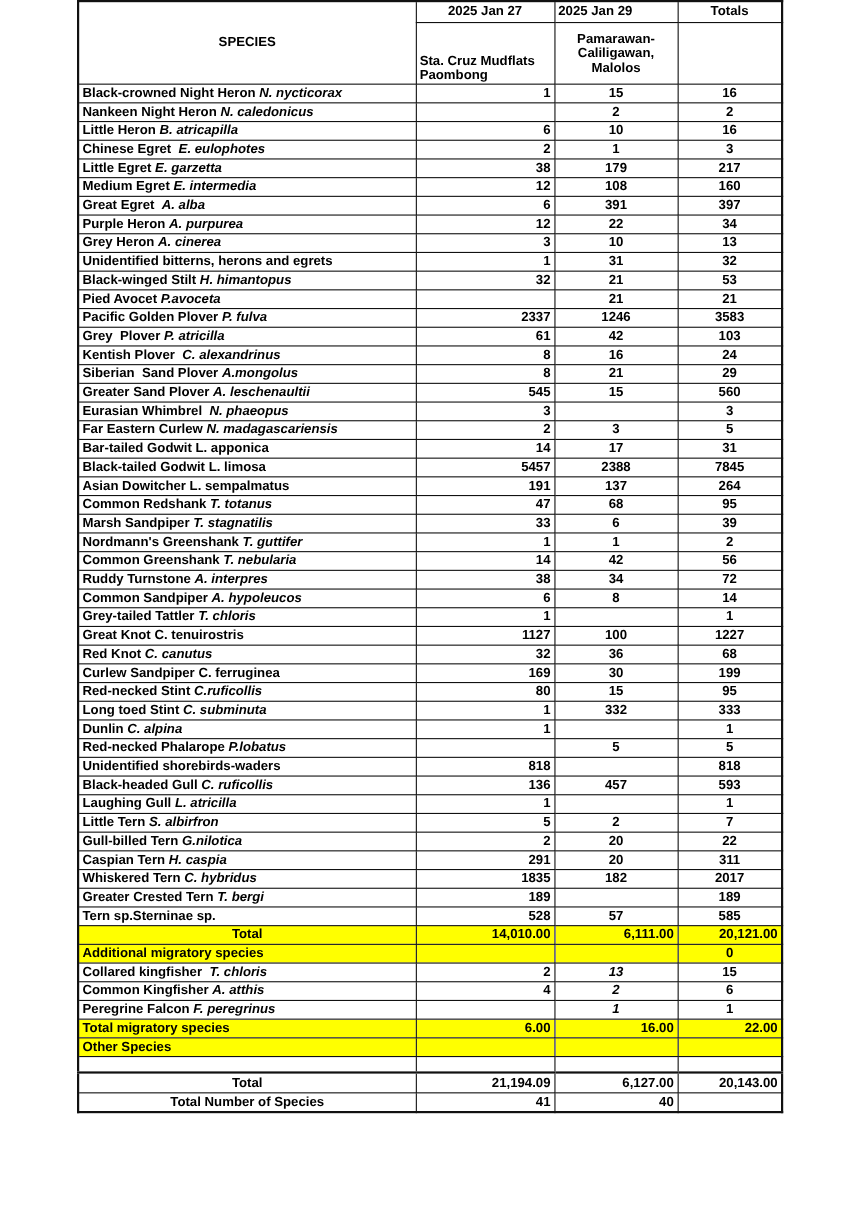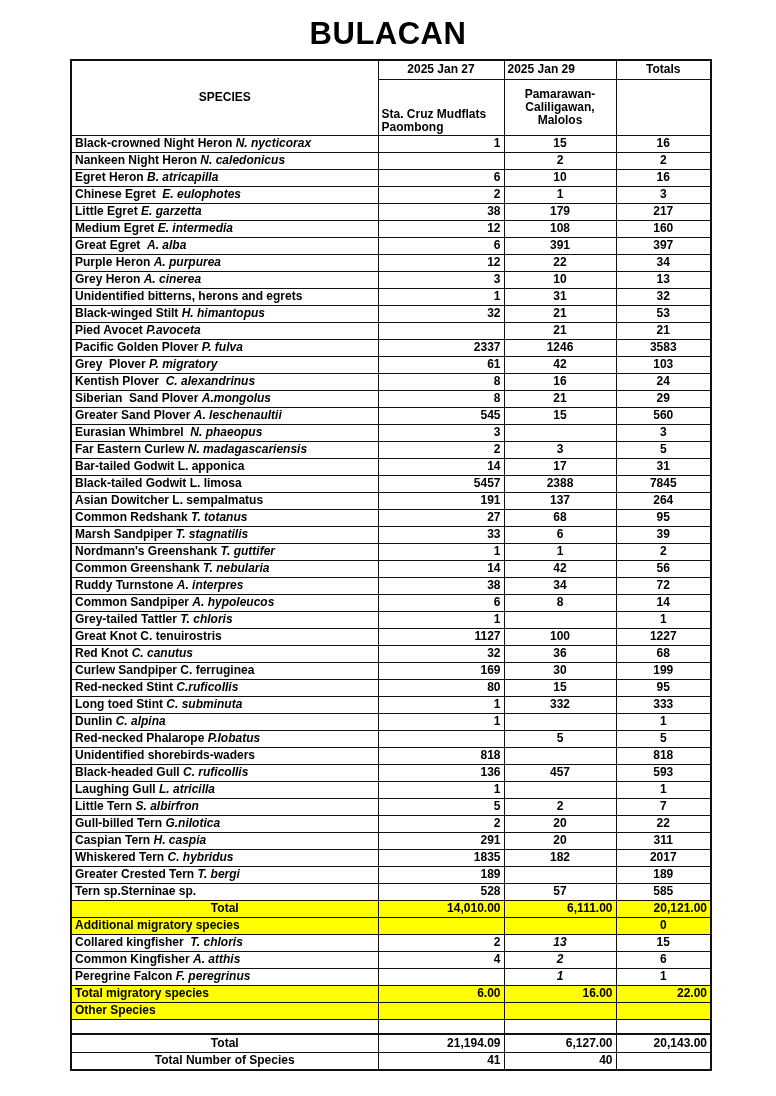--- a/index.html
+++ b/index.html
@@ -54,21 +54,20 @@
   .sci { font-style: italic; }
   .sci.upright { font-style: normal; text-align: center; }
   td.it { font-style: italic; }
   tr.bg-y td { background: var(--hl); }
   tr.bt2 td { border-top-width: 2px; }
 </style>
 </head>
 <body>
 
 <div class="page">
-  <h1 class="title">BULACAN</h1>
 
   <table class="census">
     <colgroup>
       <col class="c-species">
       <col class="c-j27">
       <col class="c-j29">
       <col class="c-tot">
     </colgroup>
     <thead>
       <tr class="hr1">
@@ -90,21 +89,21 @@
     <td class="ac">15</td>
     <td class="ac">16</td>
   </tr>
         <tr class="h-std">
     <td class="c-label al"><span class="cname">Nankeen Night Heron </span><span class="sci">N. caledonicus</span></td>
     <td class="ar"></td>
     <td class="ac">2</td>
     <td class="ac">2</td>
   </tr>
         <tr class="h-std">
-    <td class="c-label al"><span class="cname">Egret Heron </span><span class="sci">B. atricapilla</span></td>
+    <td class="c-label al"><span class="cname">Little Heron </span><span class="sci">B. atricapilla</span></td>
     <td class="ar">6</td>
     <td class="ac">10</td>
     <td class="ac">16</td>
   </tr>
         <tr class="h-std">
     <td class="c-label al"><span class="cname">Chinese Egret  </span><span class="sci">E. eulophotes</span></td>
     <td class="ar">2</td>
     <td class="ac">1</td>
     <td class="ac">3</td>
   </tr>
@@ -156,21 +155,21 @@
     <td class="ac">21</td>
     <td class="ac">21</td>
   </tr>
         <tr class="h-std">
     <td class="c-label al"><span class="cname">Pacific Golden Plover </span><span class="sci">P. fulva</span></td>
     <td class="ar">2337</td>
     <td class="ac">1246</td>
     <td class="ac">3583</td>
   </tr>
         <tr class="h-std">
-    <td class="c-label al"><span class="cname">Grey  Plover </span><span class="sci">P. migratory</span></td>
+    <td class="c-label al"><span class="cname">Grey  Plover </span><span class="sci">P. atricilla</span></td>
     <td class="ar">61</td>
     <td class="ac">42</td>
     <td class="ac">103</td>
   </tr>
         <tr class="h-std">
     <td class="c-label al"><span class="cname">Kentish Plover  </span><span class="sci">C. alexandrinus</span></td>
     <td class="ar">8</td>
     <td class="ac">16</td>
     <td class="ac">24</td>
   </tr>
@@ -211,21 +210,21 @@
     <td class="ac">7845</td>
   </tr>
         <tr class="h-std">
     <td class="c-label al"><span class="cname">Asian Dowitcher </span><span class="sci upright">L. sempalmatus</span></td>
     <td class="ar">191</td>
     <td class="ac">137</td>
     <td class="ac">264</td>
   </tr>
         <tr class="h-std">
     <td class="c-label al"><span class="cname">Common Redshank </span><span class="sci">T. totanus</span></td>
-    <td class="ar">27</td>
+    <td class="ar">47</td>
     <td class="ac">68</td>
     <td class="ac">95</td>
   </tr>
         <tr class="h-std">
     <td class="c-label al"><span class="cname">Marsh Sandpiper </span><span class="sci">T. stagnatilis</span></td>
     <td class="ar">33</td>
     <td class="ac">6</td>
     <td class="ac">39</td>
   </tr>
         <tr class="h-std">

